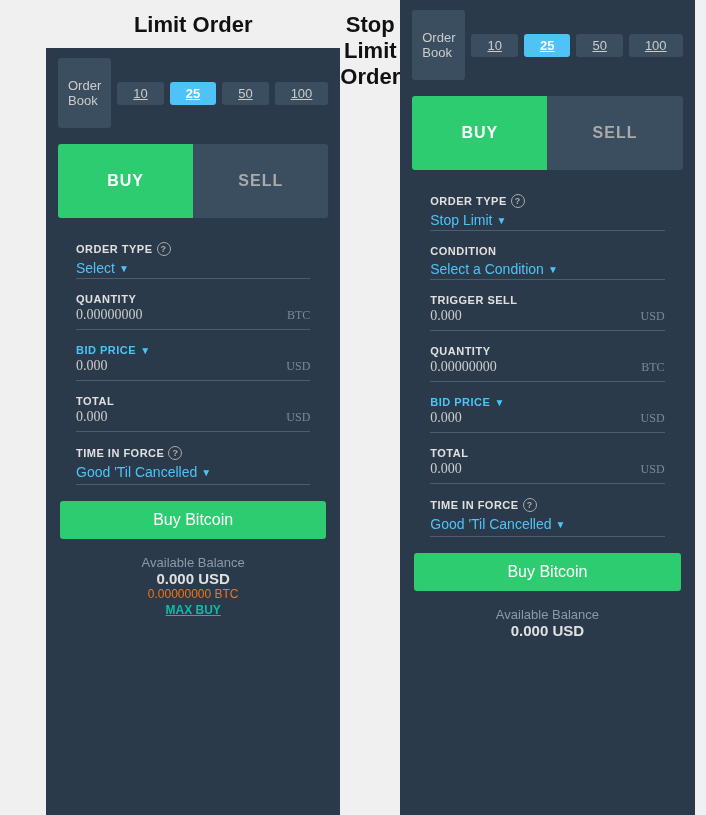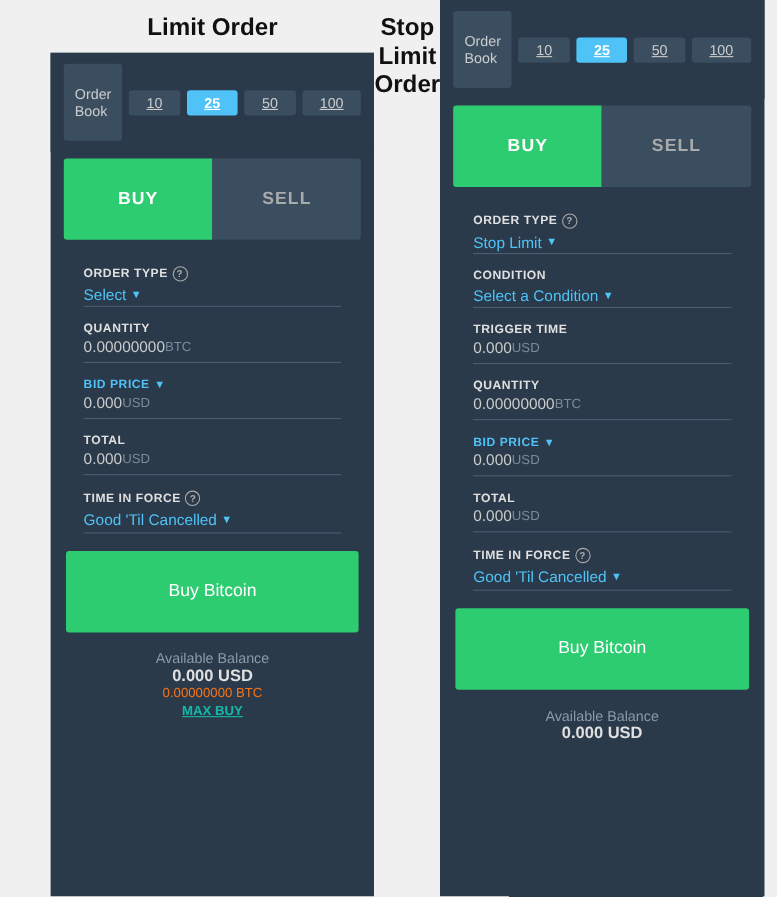--- a/index.html
+++ b/index.html
@@ -117,24 +117,25 @@
       align-items: center;
       justify-content: center;
       color: #aaa;
       font-size: 9px;
       font-weight: bold;
       cursor: pointer;
     }
     .field-value-row {
       display: flex;
       align-items: center;
-      justify-content: flex-start;
+      justify-content: space-between;
       border-bottom: 1px solid #4a5e70;
       padding-bottom: 6px;
       margin-top: 2px;
+      font-family: Liberation Serif, serif;
     }
     .field-value {
       color: #ccc;
       font-size: 14px;
     }
     .field-unit {
       color: #7a8a9a;
       font-size: 12px;
     }
     .dropdown-link {
@@ -150,21 +151,21 @@
     .dropdown-arrow {
       color: #4fc3f7;
       font-size: 10px;
     }
     .buy-button {
       margin: 16px 14px 8px 14px;
       background: #2ecc71;
       color: #fff;
       font-size: 16px;
       border: none;
-      padding: 28px 0;
+      padding: 10px 0;
       border-radius: 3px;
       cursor: pointer;
       width: calc(100% - 28px);
     }
     .available-balance {
       text-align: center;
       margin-top: 8px;
     }
     .available-balance .label {
       color: #8a9aaa;
@@ -306,21 +307,21 @@
         <div class="field-label">
           <span>CONDITION</span>
         </div>
         <div class="dropdown-link">
           <span>Select a Condition</span>
           <span class="dropdown-arrow">▼</span>
         </div>
         <div style="border-bottom:1px solid #4a5e70; margin-bottom:2px;"></div>
 
         <div class="field-label">
-          <span>TRIGGER TIME</span>
+          <span>TRIGGER SELL</span>
         </div>
         <div class="field-value-row">
           <span class="field-value">0.000</span>
           <span class="field-unit">USD</span>
         </div>
 
         <div class="field-label">
           <span>QUANTITY</span>
         </div>
         <div class="field-value-row">

